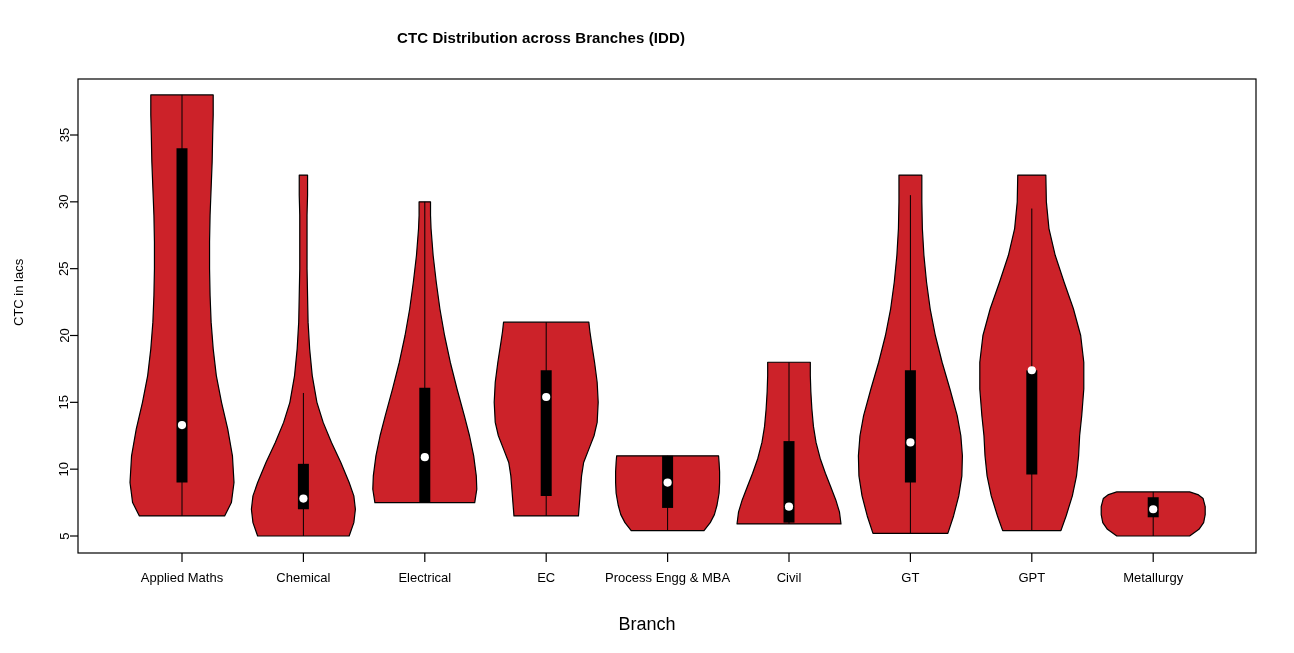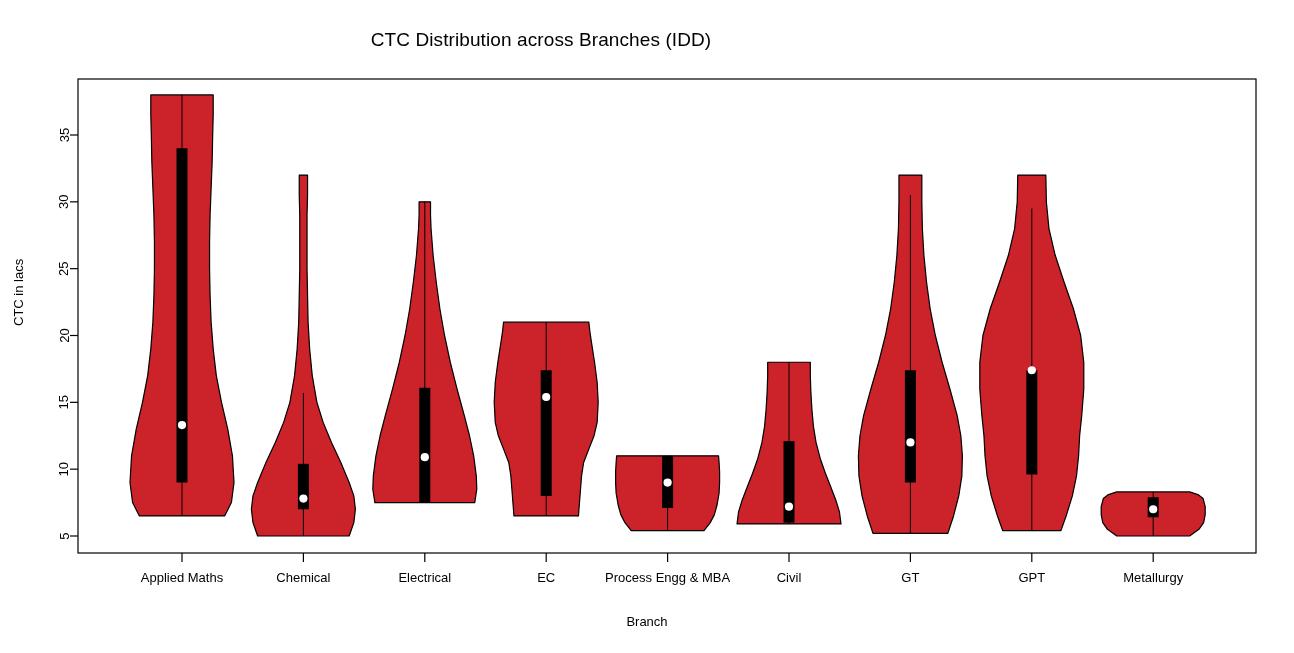--- a/index.html
+++ b/index.html
@@ -14,22 +14,22 @@
     background: #ffffff;
     font-family: "Liberation Sans", sans-serif;
     overflow: hidden;
   }
   #chart-title {
     position: absolute;
     left: 0;
     top: 29px;
     width: 1082px;
     text-align: center;
-    font-size: 19px;
-    font-weight: normal;
+    font-size: 15px;
+    font-weight: bold;
     color: #000000;
     letter-spacing: 0.1px;
   }
   #ylabel {
     position: absolute;
     left: 8px;
     top: 316px;
     width: 20px;
     text-align: center;
     font-size: 13px;
@@ -37,21 +37,21 @@
     transform: translateY(-50%) rotate(-90deg);
     transform-origin: center center;
     white-space: nowrap;
   }
   #xlabel {
     position: absolute;
     left: 0;
     top: 614px;
     width: 1294px;
     text-align: center;
-    font-size: 13px;
+    font-size: 18px;
     color: #000000;
   }
   #svg-area {
     position: absolute;
     left: 0;
     top: 0;
   }
   .tick-label-y {
     font-family: "Liberation Sans", sans-serif;
     font-size: 13px;

